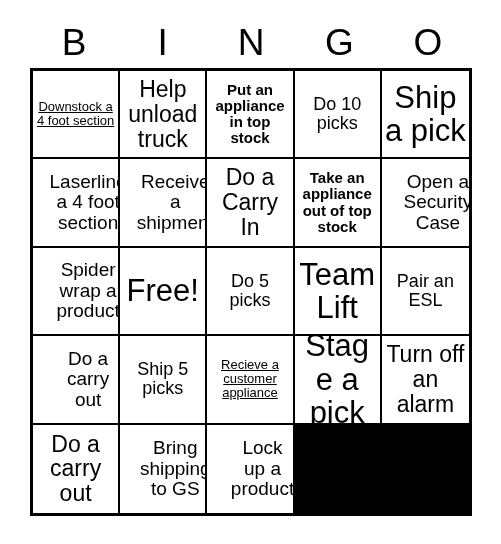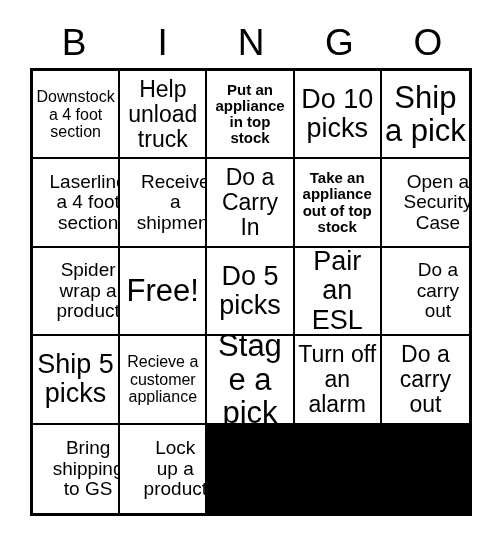--- a/index.html
+++ b/index.html
@@ -67,25 +67,25 @@
   }
   .cell:nth-child(5n) { border-right: none; align-items: center; }
   .cell:nth-child(n+21) { border-bottom: none; }
   .cell .txt {
     display: block;
     width: 100%;
     line-height: 1.08;
     word-wrap: break-word;
   }
   
-  .s-xs .txt { font-size: 16px; }
+  .s-xs .txt { font-size: 13px; text-decoration: underline; }
   .s-sm .txt { font-size: 15px; font-weight: bold; }
   .s-md .txt { font-size: 19px; margin-left: 25px; }
   .s-lg .txt { font-size: 23px; }
-  .s-xl .txt { font-size: 27px; text-align: center; }
+  .s-xl .txt { font-size: 18px; text-align: center; }
   .s-xxl .txt { font-size: 31px; }
 </style>
 </head>
 <body>
 
 <div class="page">
 
   <div class="header-row">
     <div class="header-letter">
         <span>B</span>
@@ -137,20 +137,23 @@
       </div>
       <div class="cell s-md">
         <span class="txt">Spider wrap a product</span>
       </div>
       <div class="cell s-xxl">
         <span class="txt">Free!</span>
       </div>
       <div class="cell s-xl">
         <span class="txt">Do 5 picks</span>
       </div>
+      <div class="cell s-xxl">
+        <span class="txt">Team Lift</span>
+      </div>
       <div class="cell s-xl">
         <span class="txt">Pair an ESL</span>
       </div>
       <div class="cell s-md">
         <span class="txt">Do a carry out</span>
       </div>
       <div class="cell s-xl">
         <span class="txt">Ship 5 picks</span>
       </div>
       <div class="cell s-xs">

